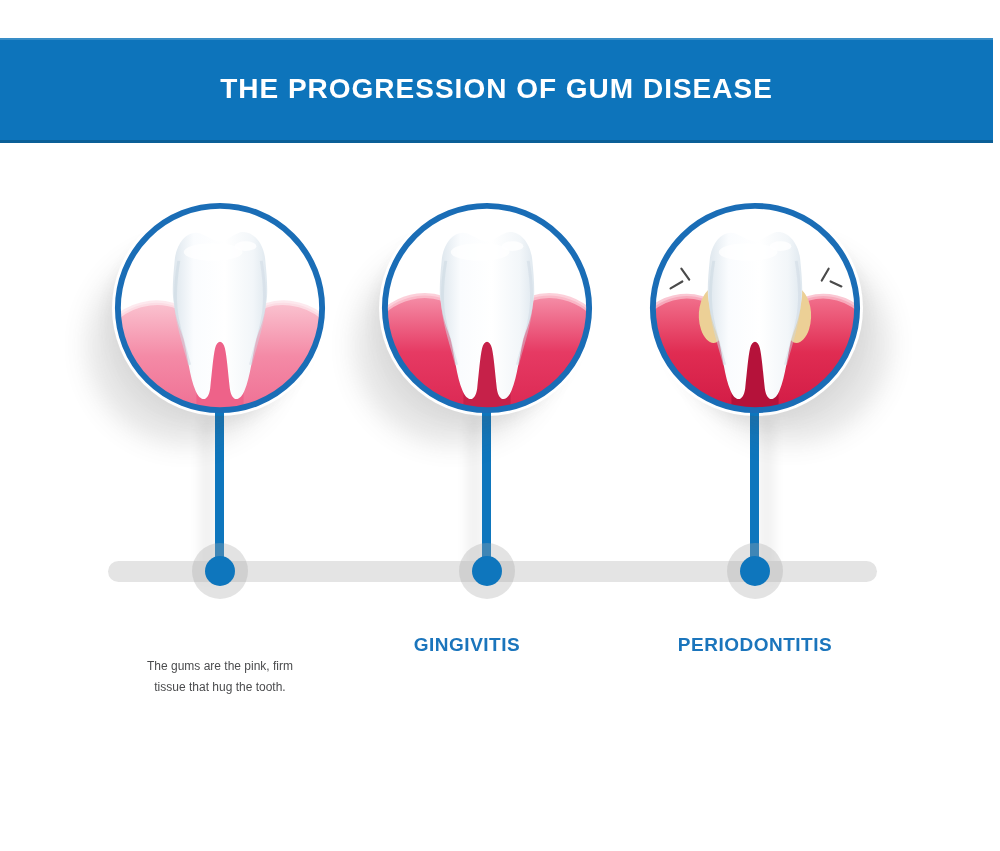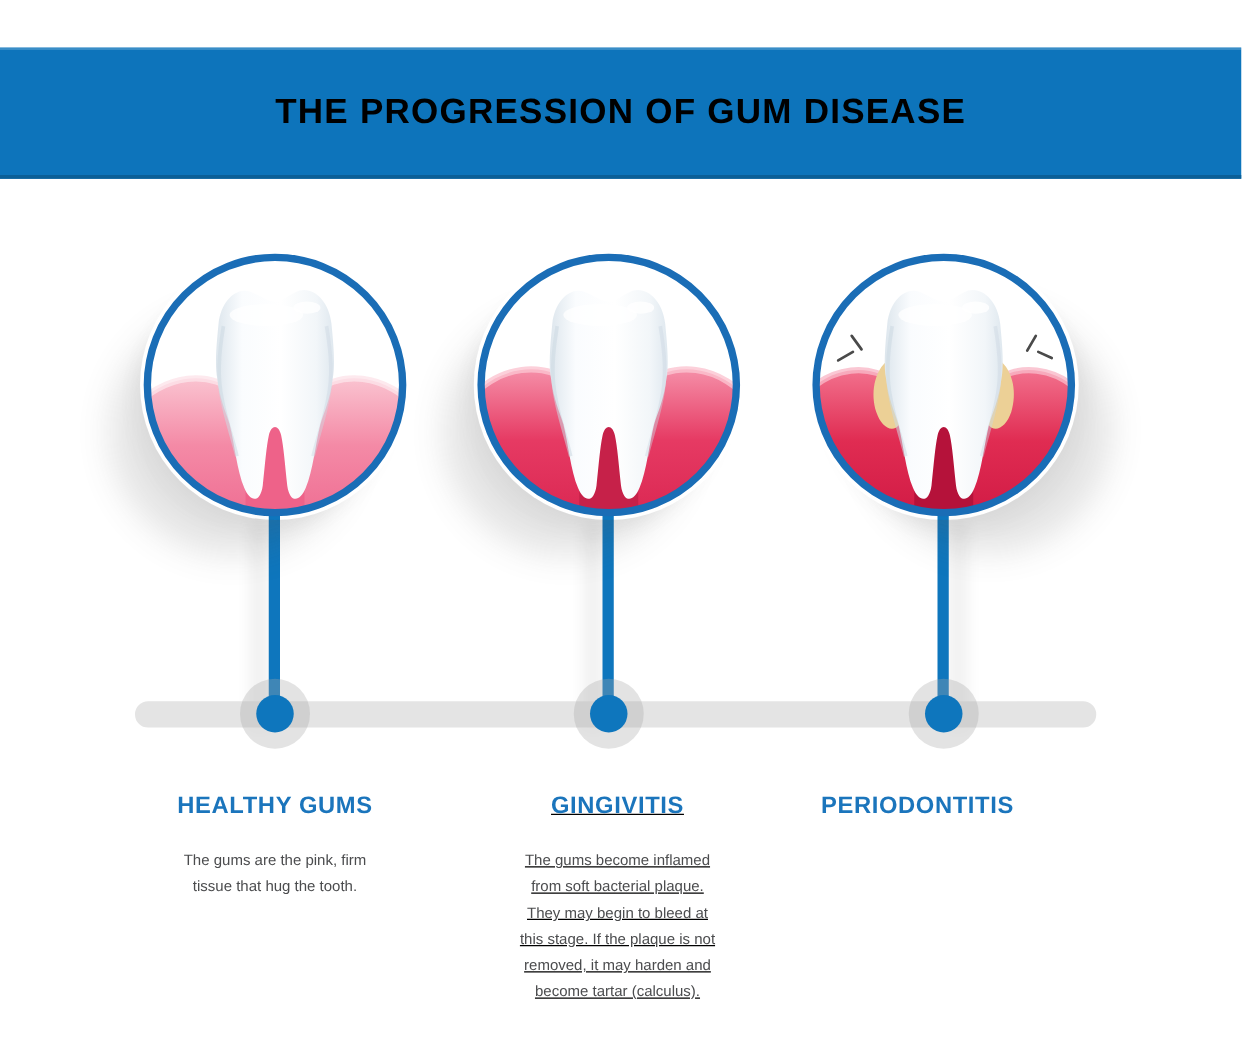--- a/index.html
+++ b/index.html
@@ -9,21 +9,21 @@
   }
   
   .banner{
     position:absolute;left:0;top:38px;width:993px;height:102px;
     background:var(--banner-blue,#0d74bb);
     border-bottom:3px solid #0b5f97;
     box-shadow:inset 0 2px 0 rgba(255,255,255,0.18);
     display:flex;align-items:center;justify-content:center;
   }
   .banner h1{
-    margin:4px;color:#000000;font-size:28px;font-weight:700;
+    margin:4px;color:#ffffff;font-size:28px;font-weight:700;
     letter-spacing:1px;white-space:nowrap;
   }
   
   .badge{position:absolute;top:200px;width:216px;height:216px;border-radius:50%;z-index:3;}
   .badge-1{left:112px;box-shadow:-34px 38px 26px -10px rgba(90,90,90,0.16),-10px 14px 16px -8px rgba(90,90,90,0.08);}
   .badge-2{left:379px;box-shadow:-34px 38px 26px -10px rgba(90,90,90,0.16),-10px 14px 16px -8px rgba(90,90,90,0.08);}
   .badge-3{left:647px;box-shadow:36px 36px 26px -10px rgba(90,90,90,0.16),10px 14px 16px -8px rgba(90,90,90,0.08);}
   .badge svg{display:block;width:216px;height:216px;}
   .ring-stroke{fill:none;stroke:var(--circle-stroke,#1a6db6);stroke-width:6;}
   
@@ -53,22 +53,22 @@
   .stage-text{position:absolute;top:634px;text-align:center;z-index:5;}
   .stage-text h2{
     margin:0;font-size:19px;font-weight:700;letter-spacing:0.5px;
     color:var(--accent-blue,#1b75bc);white-space:nowrap;
   }
   .stage-text p{
     margin:22px 0 0;font-size:12px;line-height:21px;
     color:var(--body-text,#4b4c4e);white-space:pre-line;
   }
   .stage-text-1{left:60px;width:320px;}
-  .stage-text-2{left:334px;width:320px;text-decoration:underline;}
-  .stage-text-3{left:574px;width:320px;}
+  .stage-text-2{left:307px;width:320px;}
+  .stage-text-3{left:595px;width:320px;}
 </style>
 </head>
 <body>
 
 <div class="page">
 
   <header class="banner">
     <h1>THE PROGRESSION OF GUM DISEASE</h1>
   </header>
 
@@ -187,32 +187,25 @@
 
   <div class="timeline-bar"></div>
   <div class="ring ring-1"></div>
   <div class="ring ring-2"></div>
   <div class="ring ring-3"></div>
   <div class="dot dot-1"></div>
   <div class="dot dot-2"></div>
   <div class="dot dot-3"></div>
 
   <section class="stage-text stage-text-1">
-    <h2>HEALTHY GUMS</h2>
     <p>The gums are the pink, firm
 tissue that hug the tooth.</p>
   </section>
 
   <section class="stage-text stage-text-2">
     <h2>GINGIVITIS</h2>
-    <p>The gums become inflamed
-from soft bacterial plaque.
-They may begin to bleed at
-this stage. If the plaque is not
-removed, it may harden and
-become tartar (calculus).</p>
   </section>
 
   <section class="stage-text stage-text-3">
     <h2>PERIODONTITIS</h2>
   </section>
 
 </div>
 
 </body></html>

